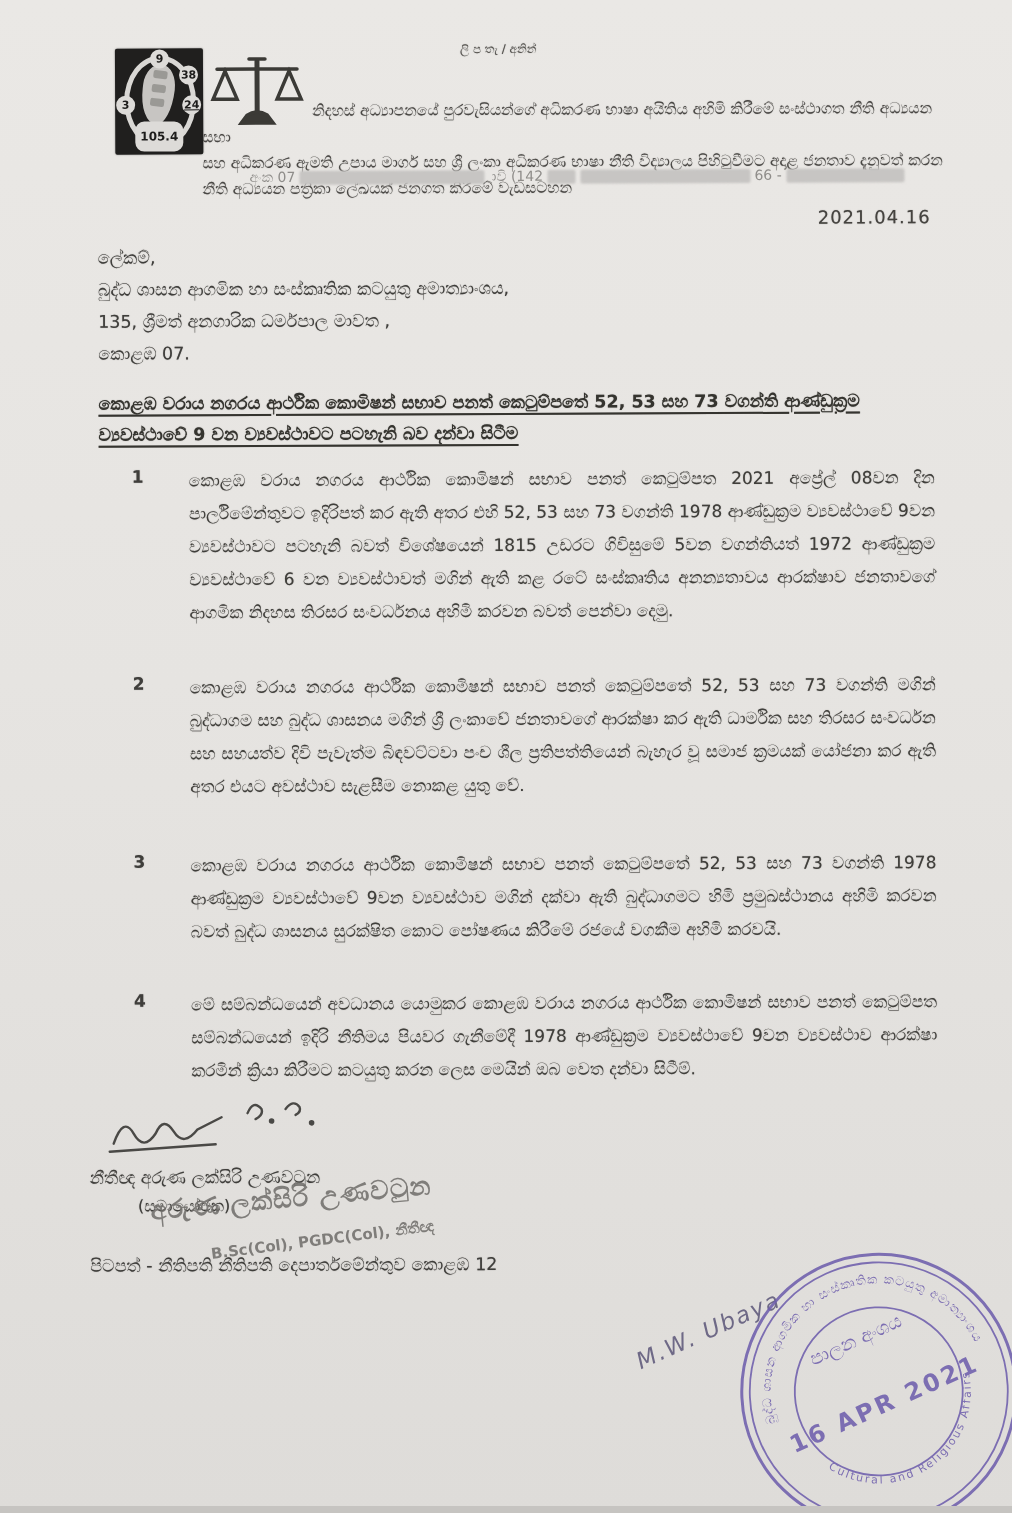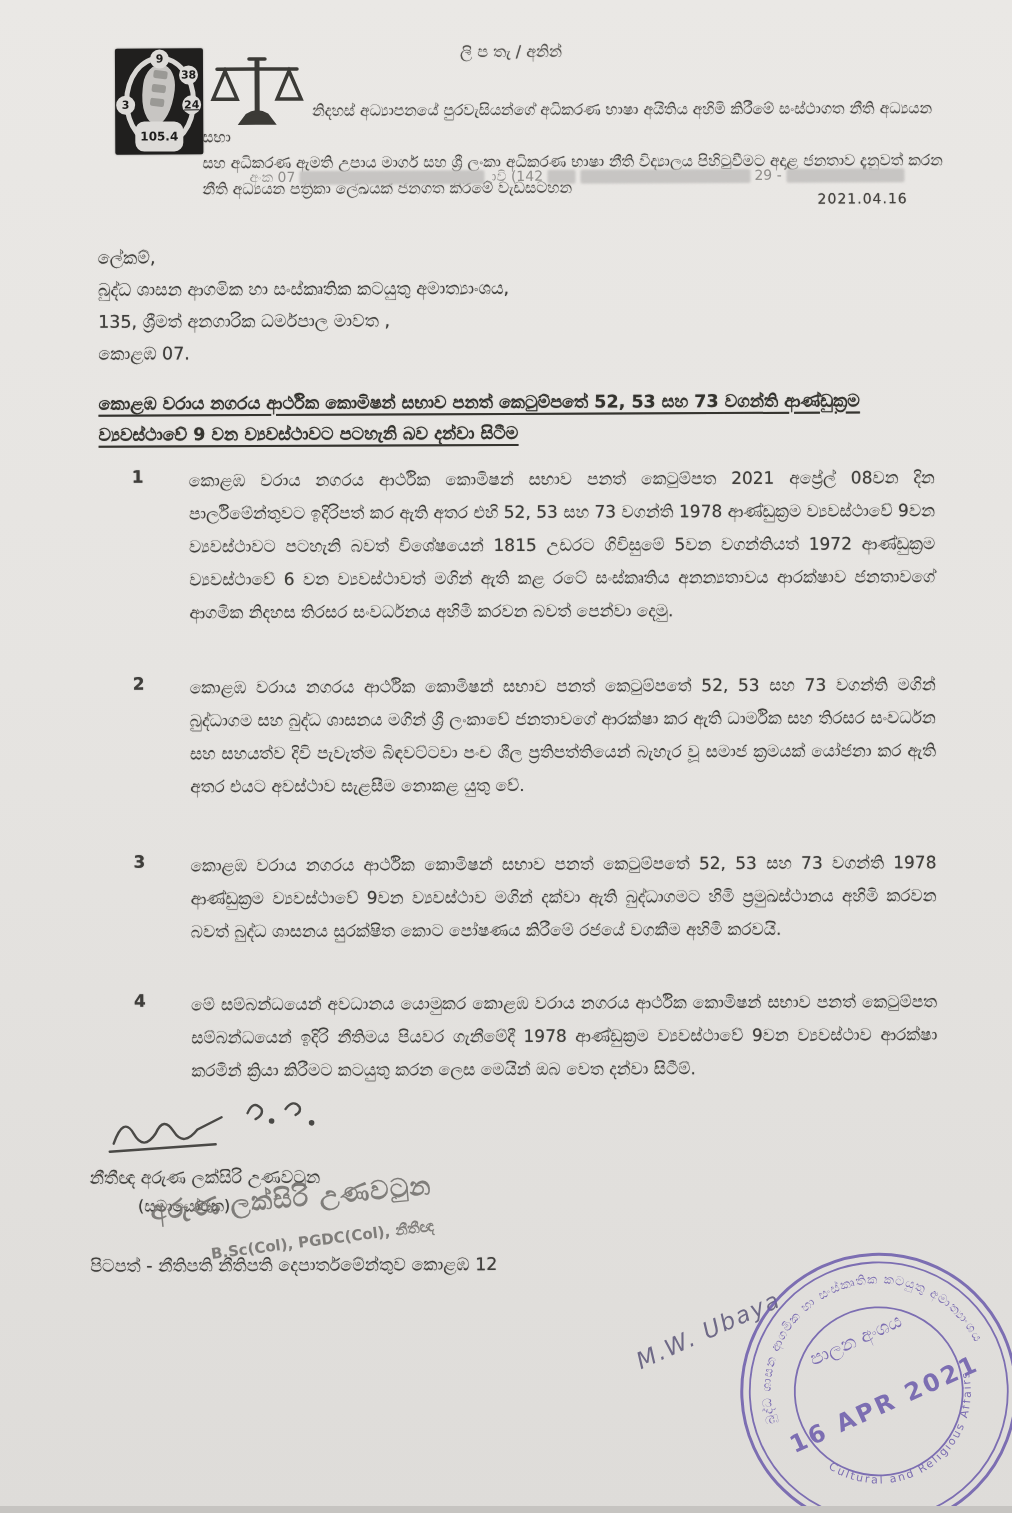--- a/index.html
+++ b/index.html
@@ -20,27 +20,27 @@
   .logo-island{position:absolute;left:27px;top:16px;width:32px;height:60px;background:#c7c5c2;border-radius:52% 48% 46% 54%/36% 40% 62% 58%;transform:rotate(7deg);}
   .logo-island i{display:block;width:14px;height:8px;margin:6px auto 0;background:#8f8d8a;border-radius:2px;opacity:.8;}
   .badge{position:absolute;width:19px;height:19px;border-radius:50%;background:#dddbd8;color:#1d1c1b;font-size:11px;font-weight:bold;display:flex;align-items:center;justify-content:center;}
   .badge.b-top{left:35px;top:1px;}
   .badge.b-ru{right:5px;top:17px;}
   .badge.b-r{right:2px;top:47px;text-decoration:underline;}
   .badge.b-l{left:1px;top:47px;}
   .badge.b-btm{left:20px;bottom:3px;width:48px;height:30px;border-radius:9px;font-size:12px;}
 
   .scales{position:absolute;left:210px;top:50px;}
-  .ref-label{position:absolute;left:463px;top:42px;font-size:16px;color:#55534f;}
+  .ref-label{position:absolute;left:463px;top:42px;font-size:12px;color:#55534f;}
   .letterhead-text{position:absolute;left:205px;top:97px;width:756px;font-size:15.5px;line-height:26px;color:#4a4845;}
   .lh1{display:block;text-indent:110px;}
   .lh2,.lh3{display:block;}
   .ref-line{position:absolute;left:252px;top:168px;width:710px;font-size:14px;color:#8f8d8a;white-space:nowrap;}
   .redact{display:inline-block;height:14px;background:#c7c5c3;border-radius:2px;vertical-align:middle;filter:blur(1.1px);}
-  .date{position:absolute;left:820px;top:192px;font-size:14px;letter-spacing:1px;color:#45433f;}
+  .date{position:absolute;left:820px;top:208px;font-size:18px;letter-spacing:1px;color:#45433f;}
 
   
   .address{position:absolute;left:100px;top:240px;font-size:17.5px;line-height:32px;}
   .subject{position:absolute;left:100px;top:387px;width:772px;font-size:17.5px;font-weight:bold;line-height:31px;color:#35342f;
            text-decoration:underline;text-underline-offset:5px;text-decoration-thickness:1.5px;}
   .paras{position:absolute;left:133px;top:463px;width:803px;}
   .para{display:flex;}
   .para .num{width:57px;flex:none;font-weight:bold;font-size:17px;padding-top:2px;}
   .para .ptxt{flex:1;font-size:17px;line-height:33px;text-align:justify;color:#403f3b;}
   .para.p1{margin-bottom:42px;}
@@ -99,21 +99,21 @@
       <span class="lh2">සහ අධිකරණ ඇමති උපාය මාර්ග සහ ශ්‍රී ලංකා අධිකරණ භාෂා නීති විද්‍යාලය පිහිටුවීමට අදාළ ජනතාව දැනුවත් කරන</span>
       <span class="lh3">නීති අධ්‍යයන පත්‍රිකා ලේඛයක් ජනගත කිරීමේ වැඩසටහන</span>
     </div>
 
     <div class="ref-line">
       <span>අංක 07</span>
       <span class="redact" style="width:185px"></span>
       <span>ාවි (142</span>
       <span class="redact" style="width:28px"></span>
       <span class="redact" style="width:170px"></span>
-      <span>29 -</span>
+      <span>66 -</span>
       <span class="redact" style="width:118px"></span>
     </div>
 
     <div class="date ink">2021.04.16</div>
 
     <div class="address ink">
       <div>ලේකම්,</div>
       <div>බුද්ධ ශාසන ආගමික හා සංස්කෘතික කටයුතු අමාත්‍යාංශය,</div>
       <div>135, ශ්‍රීමත් අනගාරික ධර්මපාල මාවත ,</div>
       <div>කොළඹ 07.</div>

